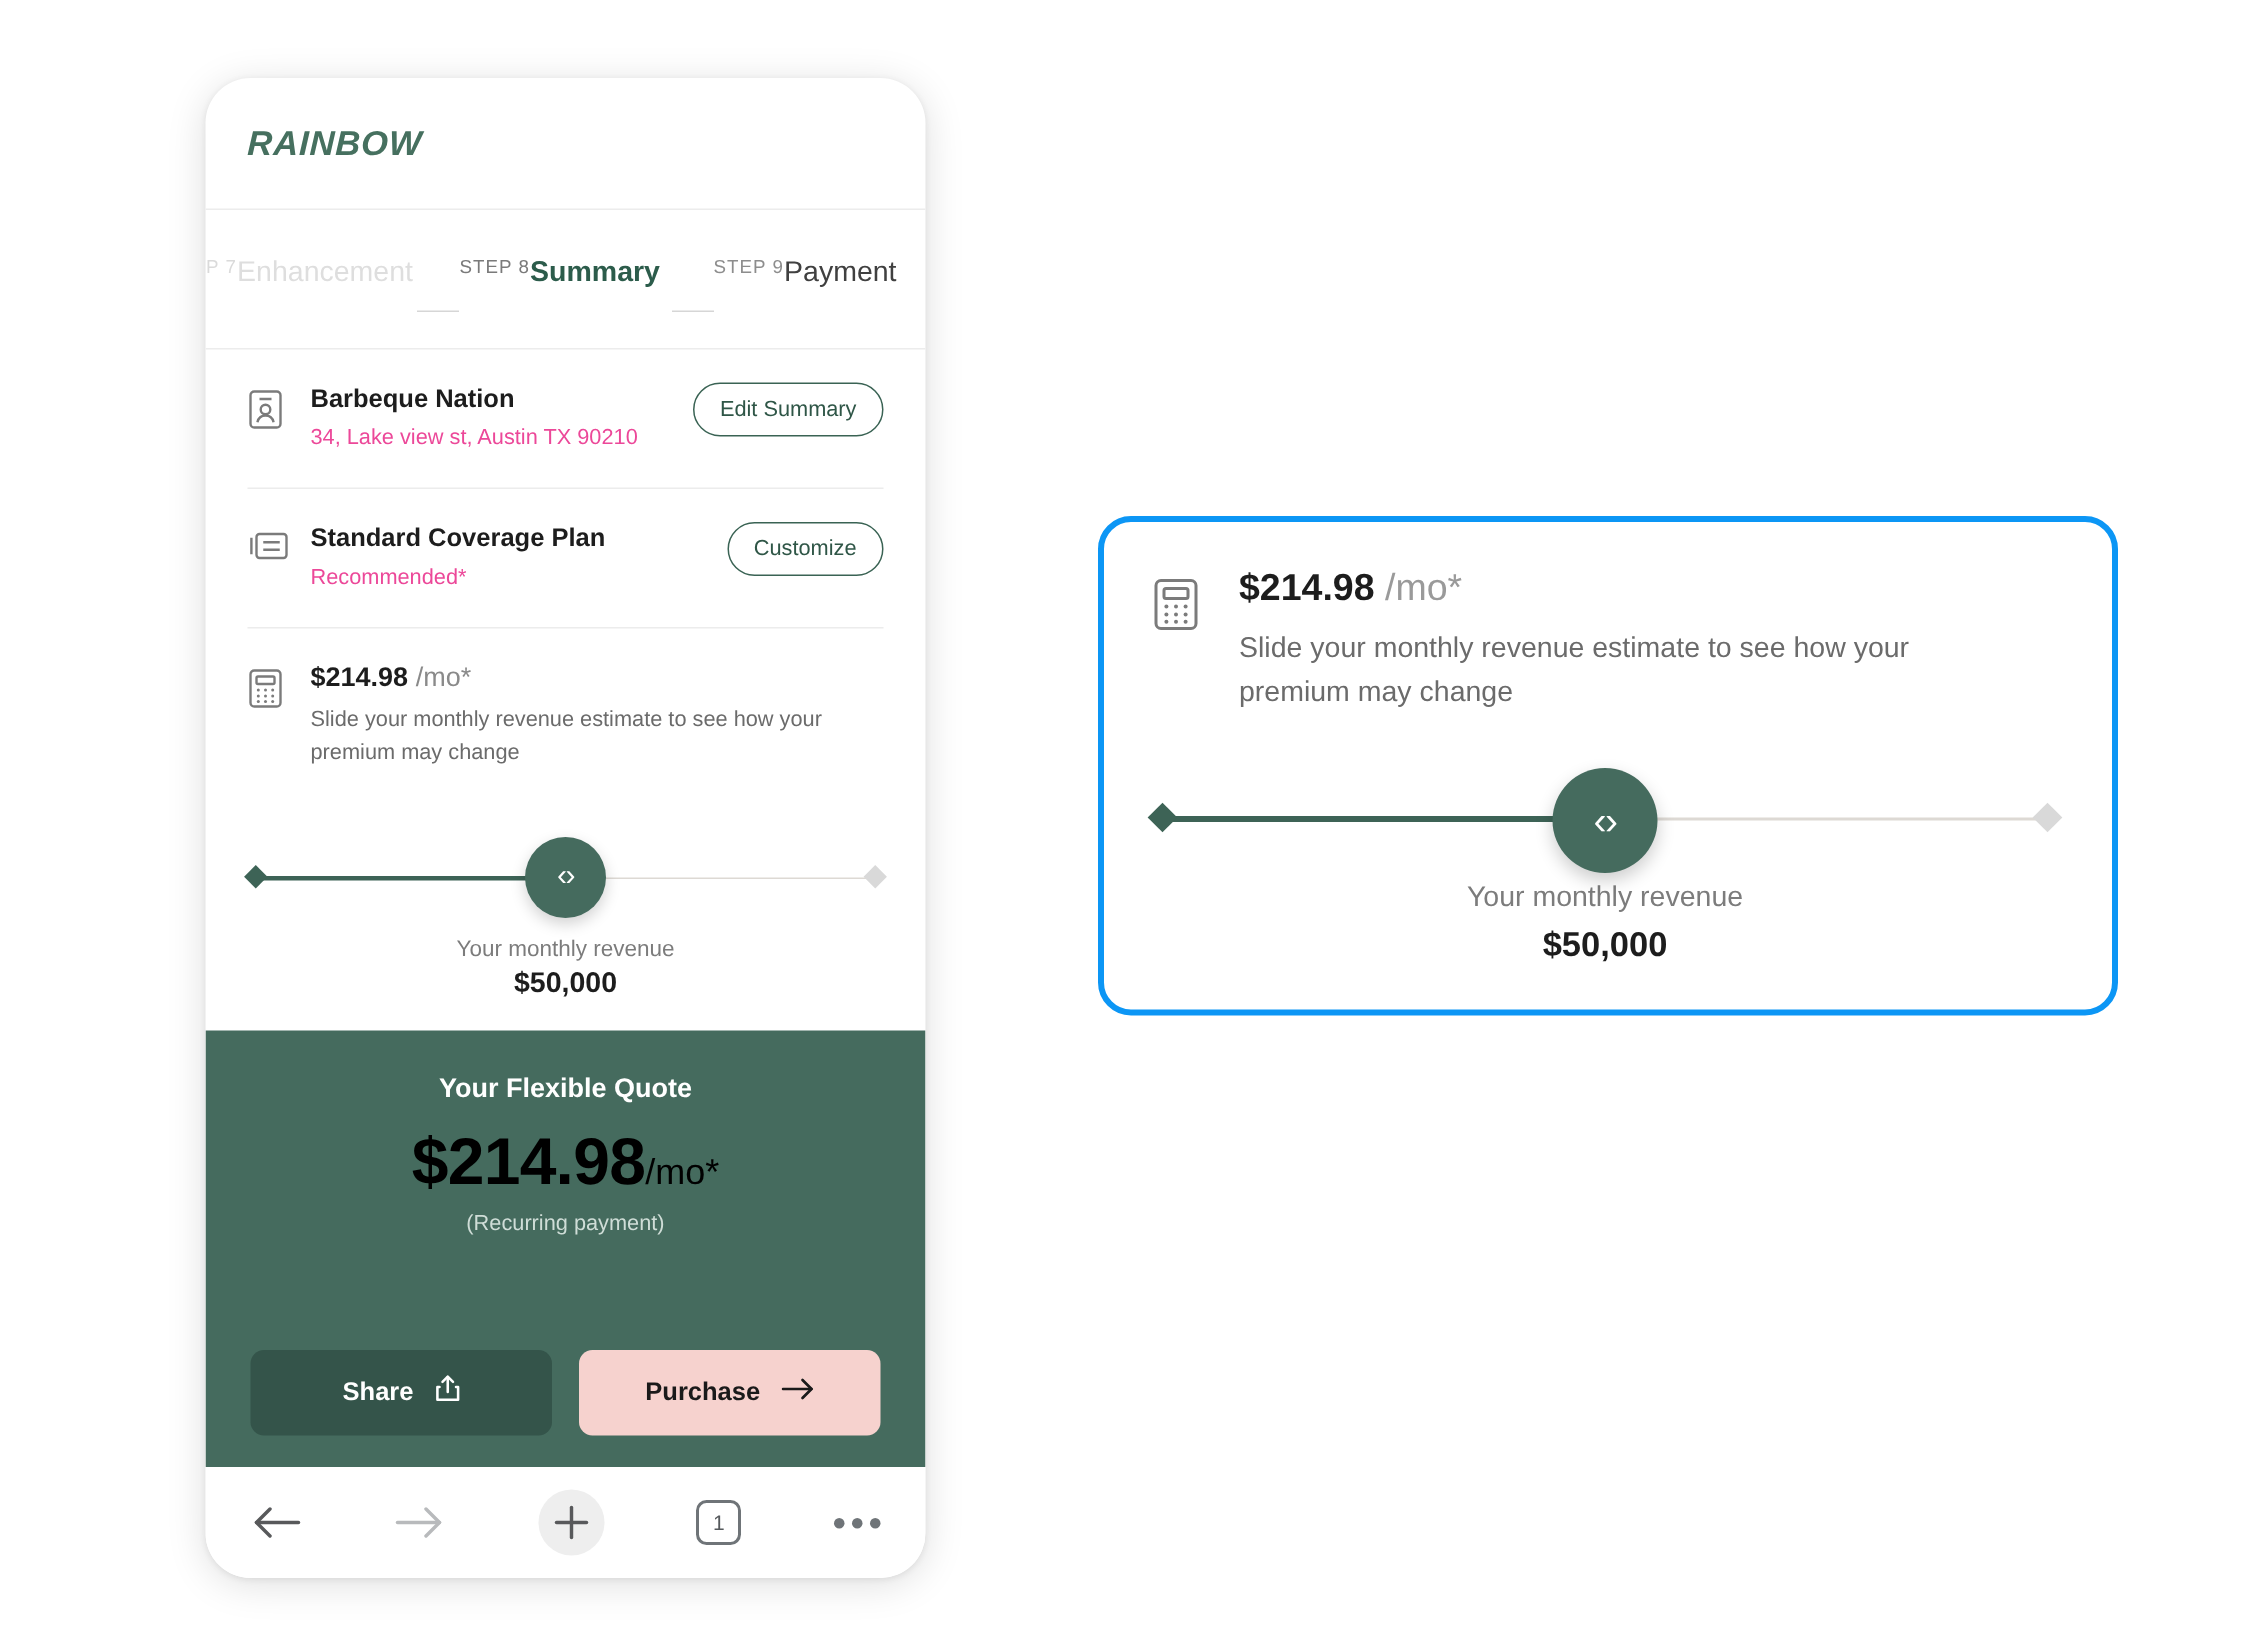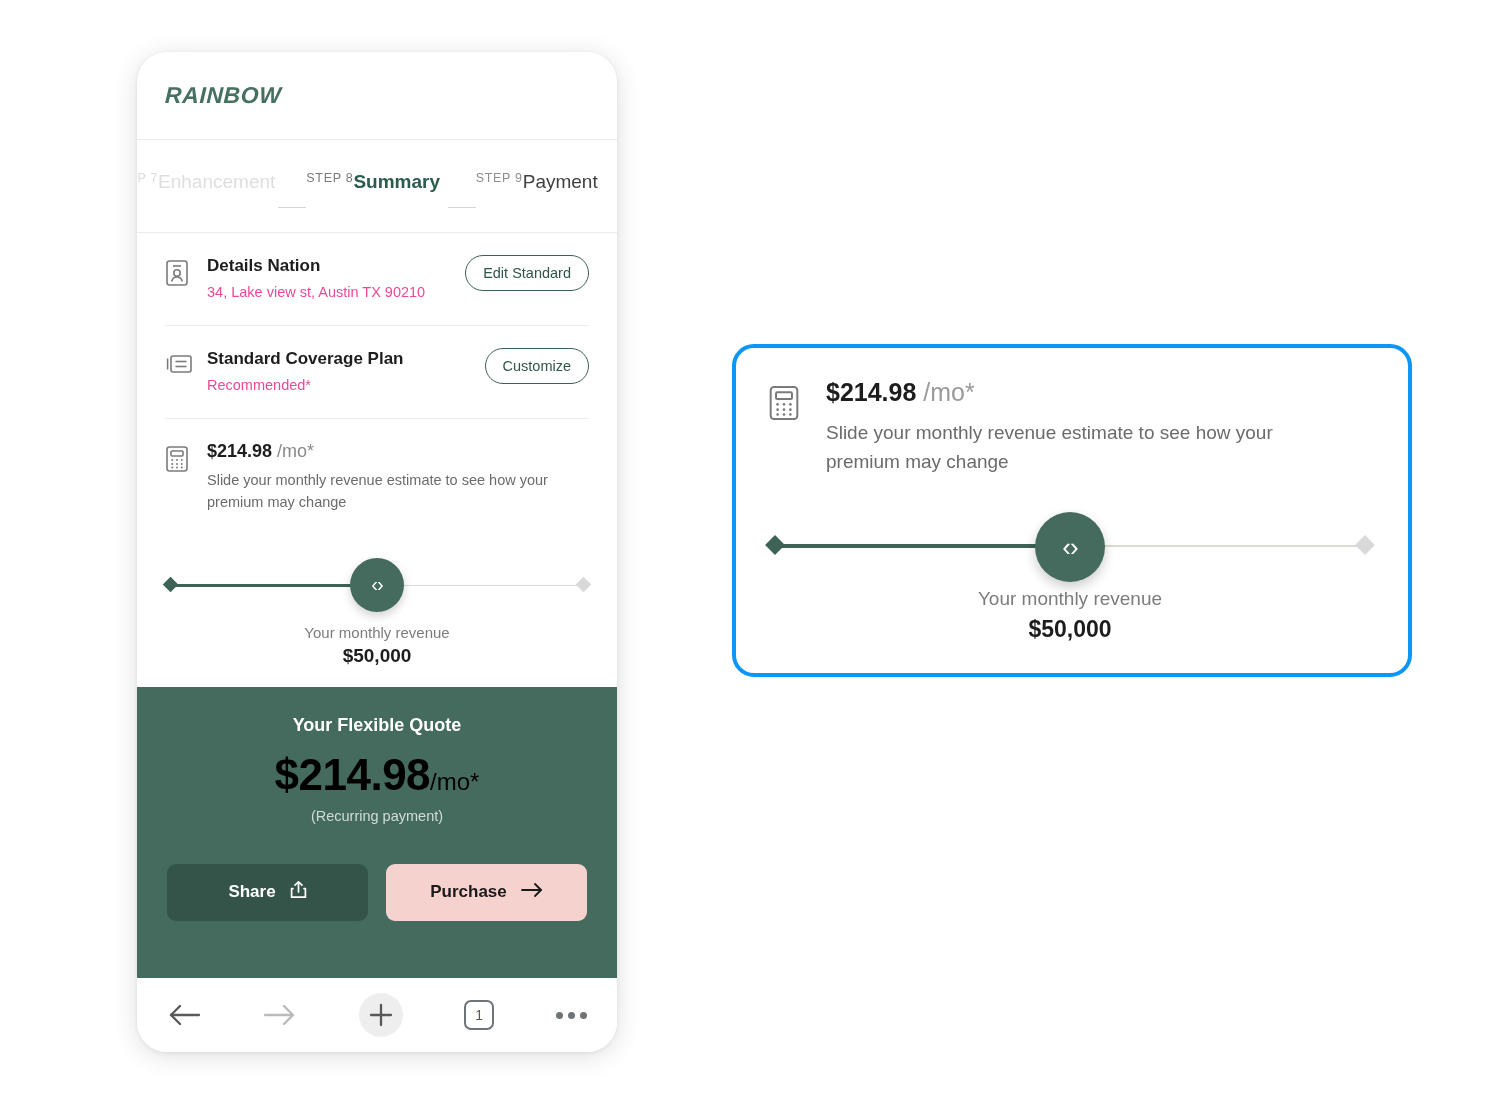--- a/index.html
+++ b/index.html
@@ -136,20 +136,21 @@
   .q-price { text-align: center; color: #000000; margin-top: 14px; }
   .q-price .big { font-size: 44px; font-weight: 700; letter-spacing: -0.5px; }
   .q-price .sm { font-size: 24px; font-weight: 500; }
   .q-note { text-align: center; color: #cfddd7; font-size: 14.5px; margin-top: 8px; }
   .q-buttons { display: flex; gap: 18px; margin-top: 40px; }
   .btn {
     flex: 1 1 0; height: 57px; border-radius: 9px; border: none;
     display: flex; align-items: center; justify-content: center; gap: 14px;
     font-size: 17px; font-weight: 700; cursor: pointer;
     font-family: "Liberation Sans", sans-serif;
+    margin-top: 36px;
   }
   .btn-share { background: #34544a; color: #ffffff; }
   .btn-purchase { background: #f6d2ce; color: #1a1a1a; }
 
   
   .banner {
     flex: none; height: 52px; background: #26443b;
     display: flex; align-items: center; justify-content: center; gap: 14px;
     padding: 0 24px;
   }
@@ -242,24 +243,24 @@
       <div class="row">
         <div class="row-icon">
           <svg width="24" height="28" viewBox="0 0 24 28" fill="none" stroke="#7b7b7b" stroke-width="1.6">
             <rect x="2" y="2" width="20" height="24" rx="2.5"></rect>
             <line x1="8" y1="7" x2="16" y2="7"></line>
             <circle cx="12" cy="14" r="3.2"></circle>
             <path d="M6.6 22.5c.7-3 2.9-4.5 5.4-4.5s4.7 1.5 5.4 4.5"></path>
           </svg>
         </div>
         <div class="row-body">
-          <div class="row-title">Details Nation</div>
+          <div class="row-title">Barbeque Nation</div>
           <div class="row-sub">34, Lake view st, Austin TX 90210</div>
         </div>
-        <button class="pill">Edit Standard</button>
+        <button class="pill">Edit Summary</button>
       </div>
 
       <div class="row">
         <div class="row-icon">
           <svg width="28" height="24" viewBox="0 0 28 24" fill="none" stroke="#7b7b7b" stroke-width="1.6">
             <rect x="6" y="4" width="20" height="16" rx="2"></rect>
             <line x1="2.6" y1="6.5" x2="2.6" y2="17.5"></line>
             <line x1="10.5" y1="9.5" x2="21.5" y2="9.5"></line>
             <line x1="10.5" y1="14.5" x2="21.5" y2="14.5"></line>
           </svg>

